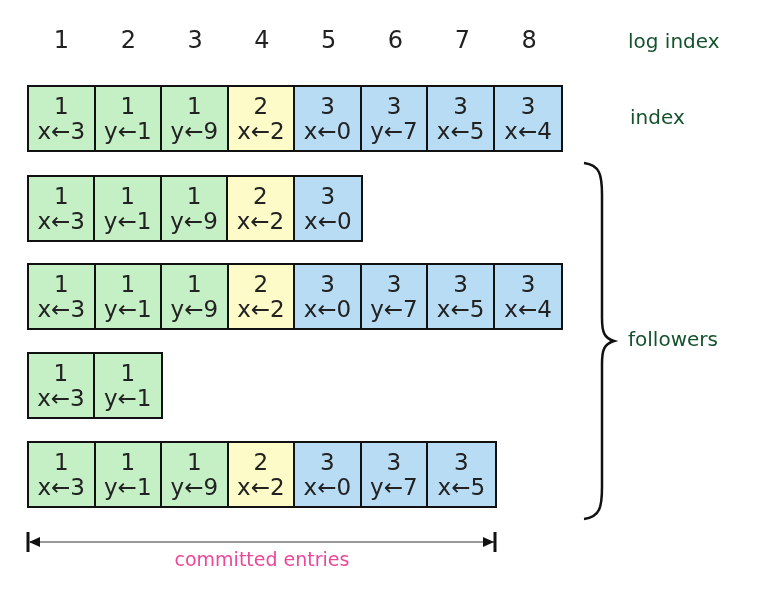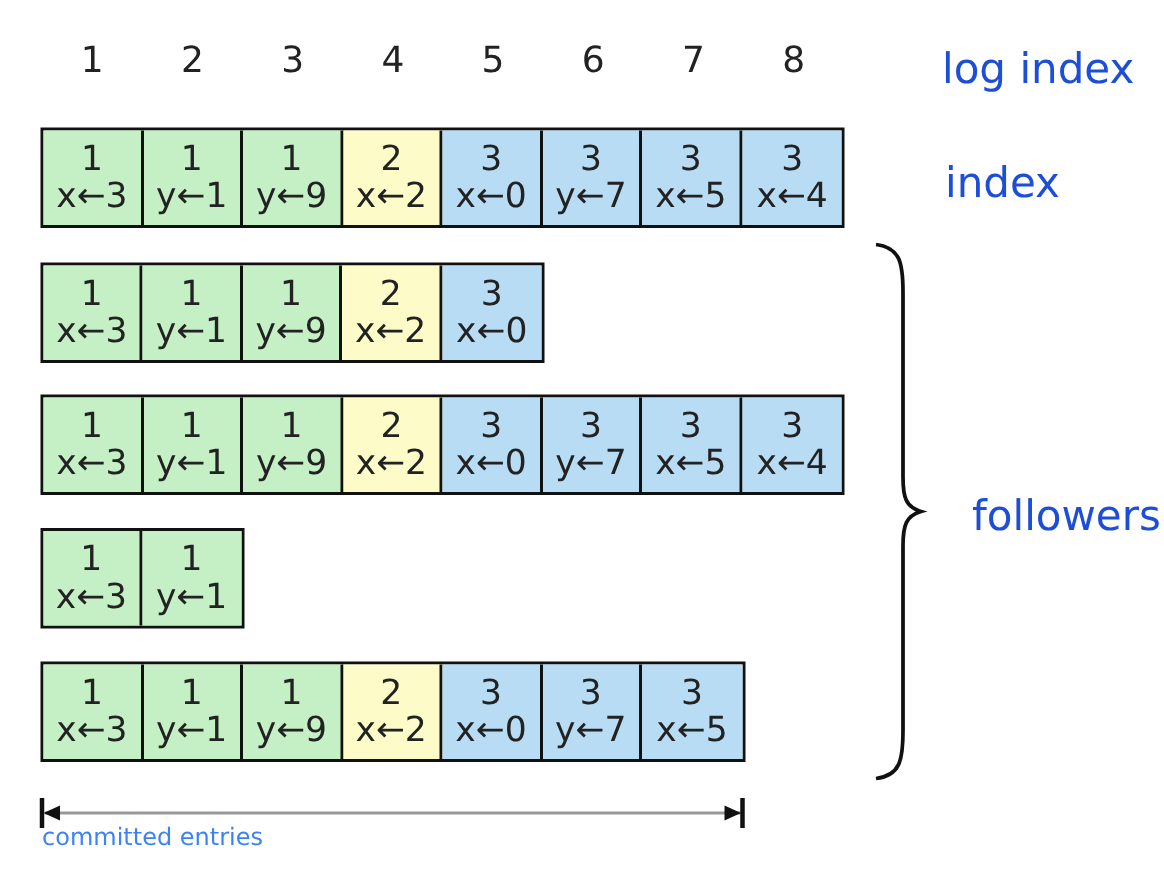--- a/index.html
+++ b/index.html
@@ -1,46 +1,46 @@
 <!DOCTYPE html>
 <html><head>
 <meta charset="utf-8">
 <style>
   html, body { margin: 0; padding: 0; background: #ffffff; }
   body { width: 776px; height: 596px; position: relative; overflow: hidden;
          font-family: "DejaVu Sans", sans-serif; color: #222; }
   .idx { position: absolute; top: 26px; width: 67px; text-align: center; font-size: 24px; color: #222; }
-  .label { position: absolute; font-size: 28px; color: #1d4ed8; white-space: nowrap; }
+  .label { position: absolute; font-size: 20px; color: #14532d; white-space: nowrap; }
   .row { position: absolute; left: 27px; height: 67px; display: flex; border: 2px solid #111; box-sizing: border-box; }
   .cell { width: 66.8px; height: 100%; box-sizing: border-box; border-right: 2px solid #111;
           display: flex; flex-direction: column; align-items: center; justify-content: center;
           font-size: 23px; line-height: 25px; color: #222; }
   .cell:last-child { border-right: none; }
   .t1 { background: #c5efc5; }
   .t2 { background: #fdfbc8; }
   .t3 { background: #b8dcf4; }
   svg.overlay { position: absolute; left: 0; top: 0; }
-  .committed { position: absolute; top: 548px; left: 28px; width: 468px; text-align: left; font-size: 16px; color: #3b82f6; }
+  .committed { position: absolute; top: 548px; left: 28px; width: 468px; text-align: center; font-size: 19px; color: #ec4899; }
 </style>
 </head>
 <body>
 
 <div id="indices">
     <div class="idx" style="left: 28px;">1</div>
     <div class="idx" style="left: 94.8px;">2</div>
     <div class="idx" style="left: 161.6px;">3</div>
     <div class="idx" style="left: 228.4px;">4</div>
     <div class="idx" style="left: 295.2px;">5</div>
     <div class="idx" style="left: 362px;">6</div>
     <div class="idx" style="left: 428.8px;">7</div>
     <div class="idx" style="left: 495.6px;">8</div>
   </div>
 <div class="label" style="left:628px; top:29px;">log index</div>
 <div class="label" style="left:630px; top:105px;">index</div>
-<div class="label" style="left:628px; top:327px;margin-left:20px;">followers</div>
+<div class="label" style="left:628px; top:327px;">followers</div>
 
 <div id="logs">
     <div class="row" style="top: 85px; width: 536.4px;">
       <div class="cell t1" style="background: rgb(197, 239, 197);">
         <span>1</span>
         <span>x←3</span>
       </div>
       <div class="cell t1" style="background: rgb(197, 239, 197);">
         <span>1</span>
         <span>y←1</span>

